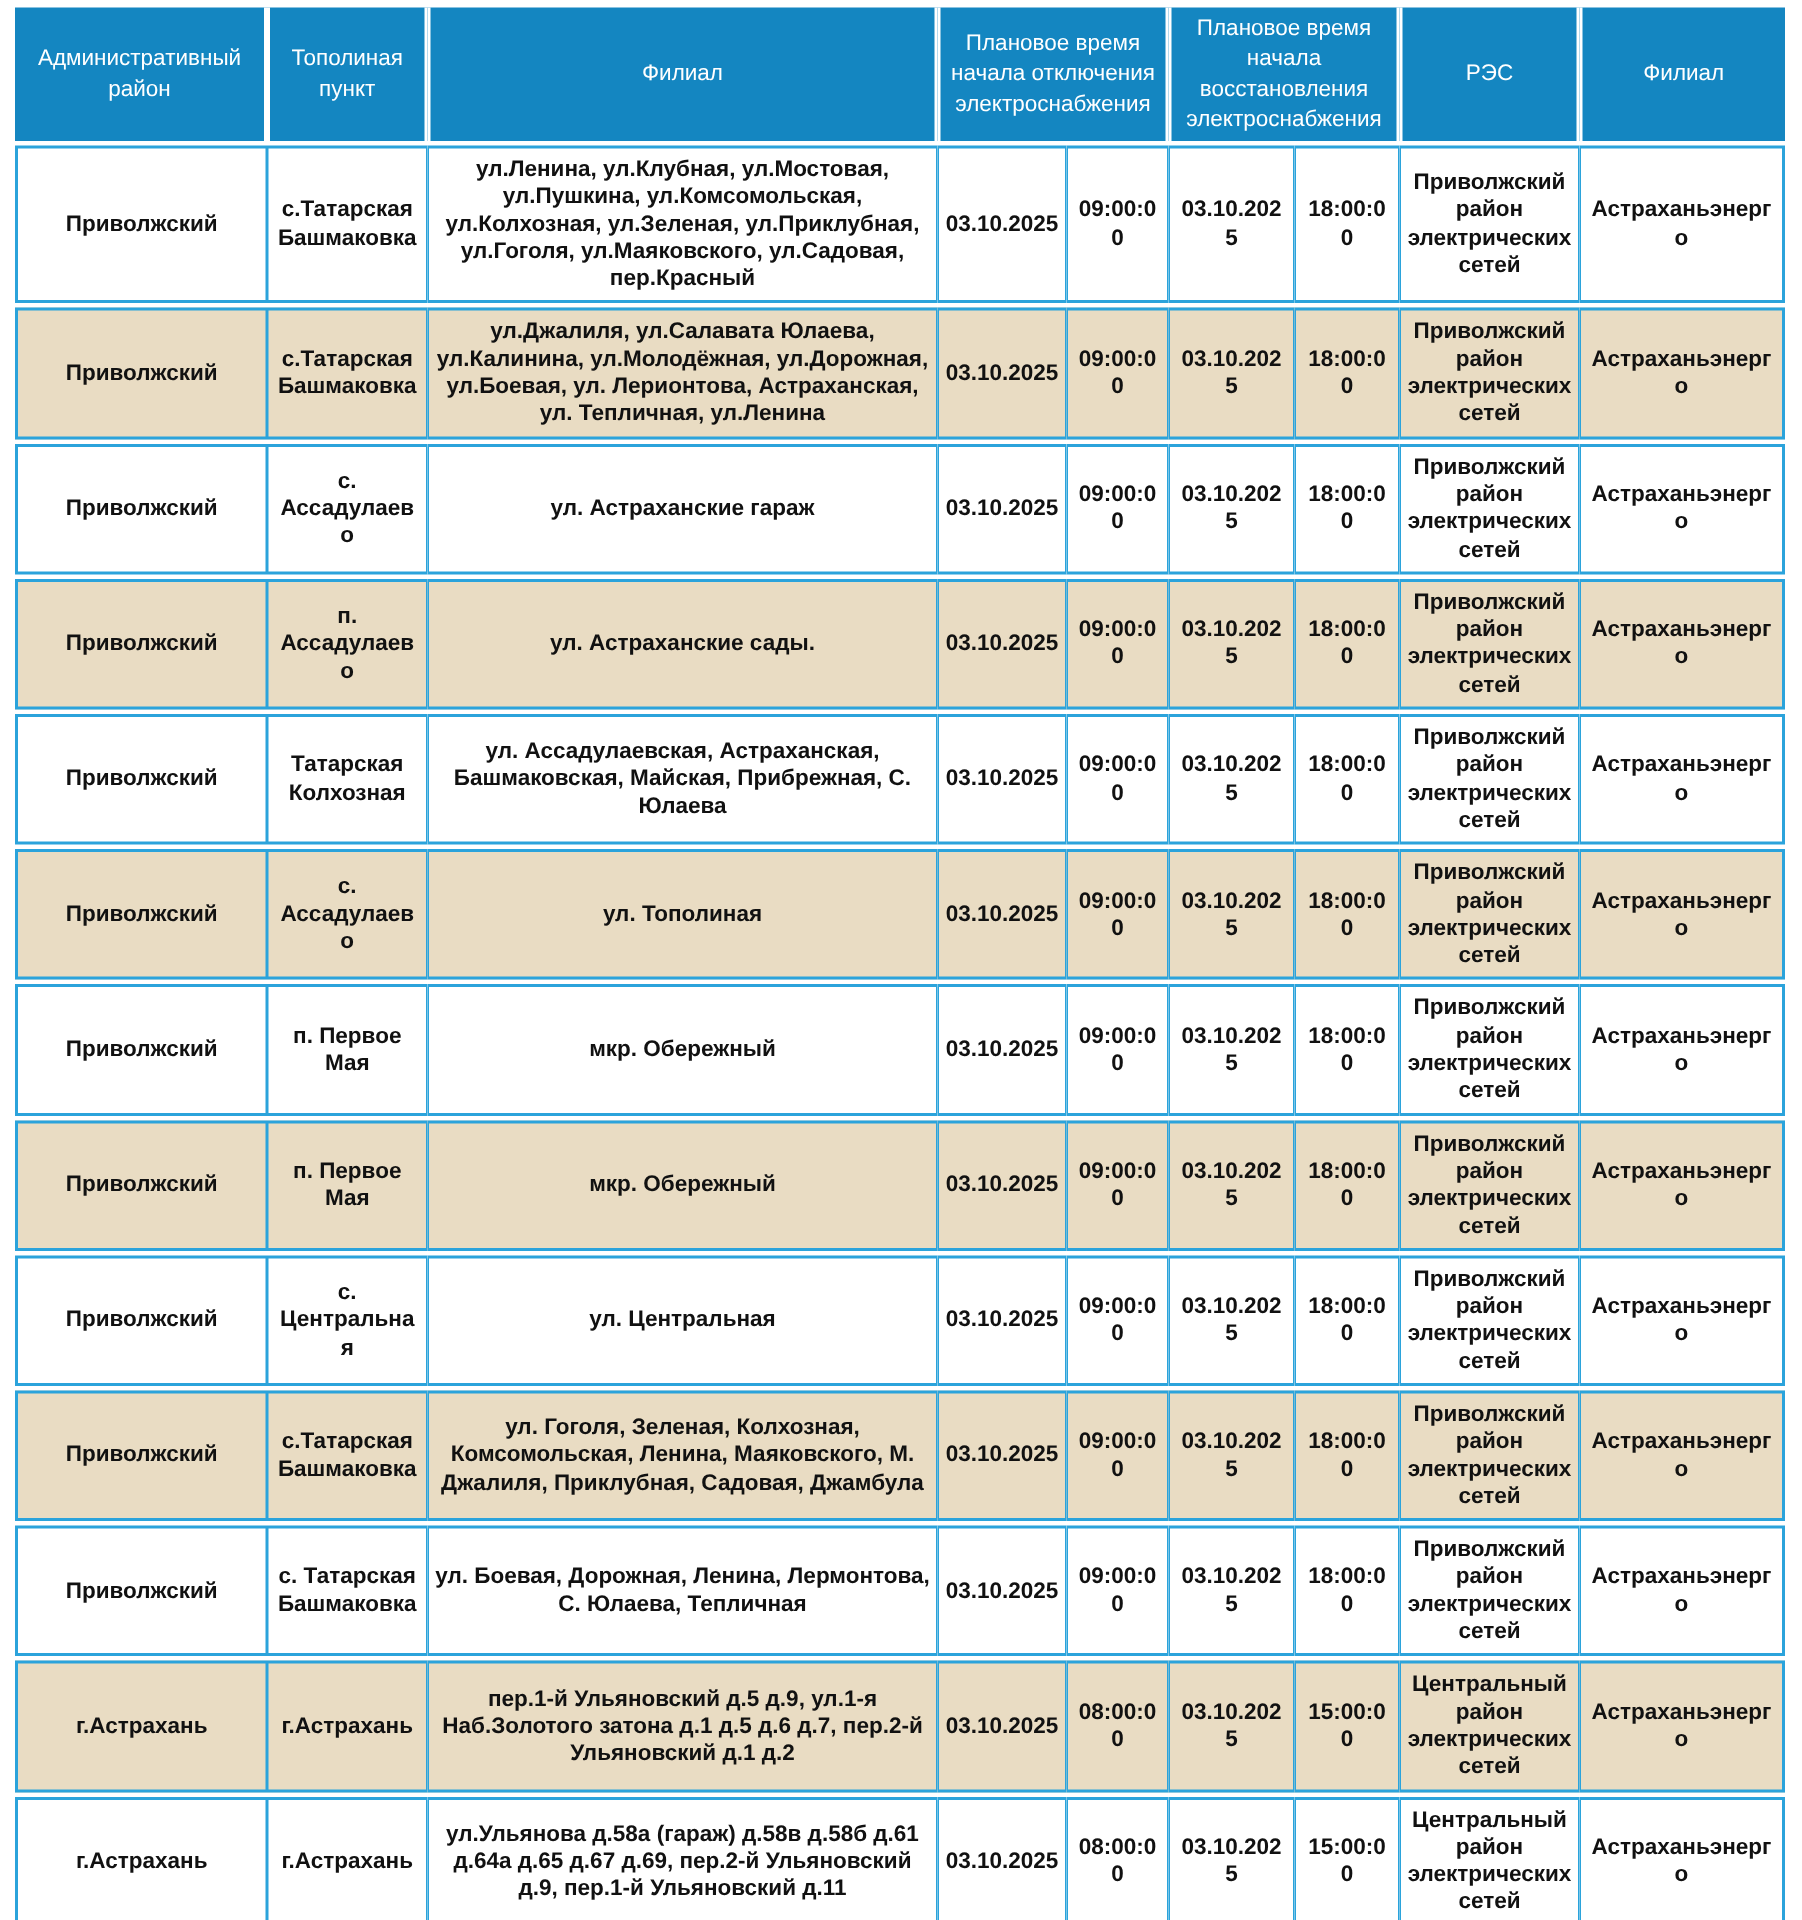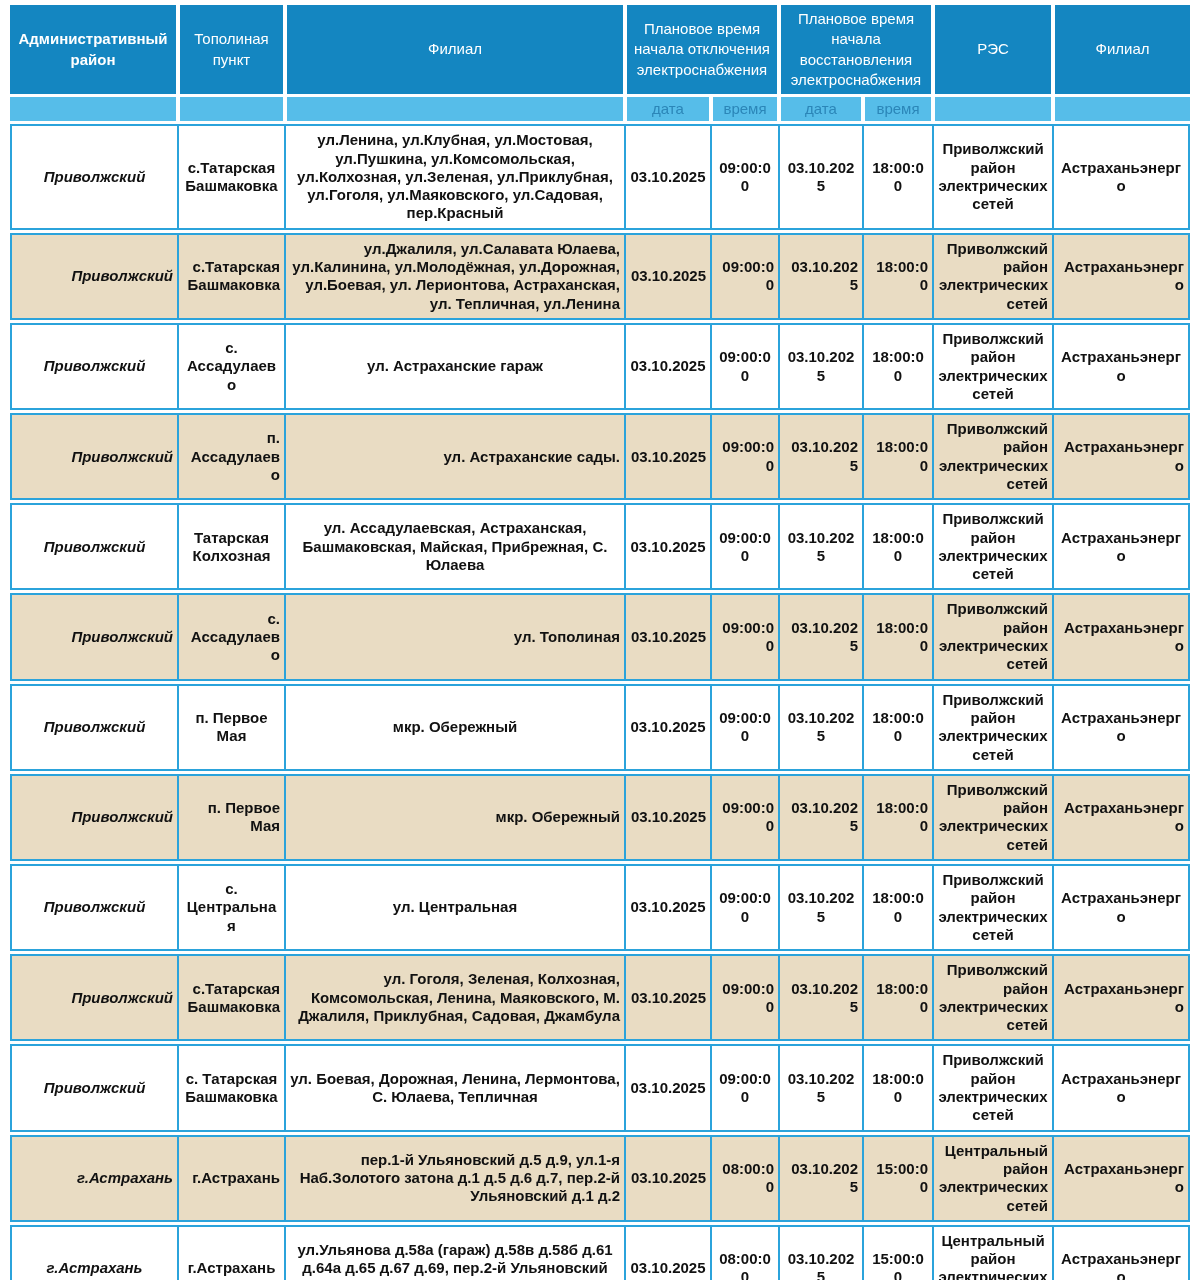--- a/index.html
+++ b/index.html
@@ -44,42 +44,42 @@
     box-sizing: border-box;
   }
   thead tr.main-head th { height: 84px; }
   thead tr.sub-head th {
     background: #56bde9;
     color: #2b86b8;
     height: 23px;
     padding: 2px 4px;
     font-size: 15px;
   }
-  thead th:first-child { border-left: none; font-weight: bold; }
+  thead th:first-child { border-left: none; }
   thead th:last-child  { border-right: none; }
 
   tbody td {
     background: #ffffff;
     border: 2px solid #2ba3db;
     border-left-width: 1px;
     border-right-width: 1px;
     text-align: center;
     vertical-align: middle;
     font-size: 15px;
     font-weight: bold;
     color: #111111;
     line-height: 1.22;
     padding: 5px 4px;
     height: 66px;
     box-sizing: content-box;
     word-wrap: break-word;
   }
-  tbody td:first-child { border-left-width: 2px; font-style: italic; }
+  tbody td:first-child { border-left-width: 2px; }
   tbody td:last-child  { border-right-width: 2px; }
-  tbody tr.alt td { background: #e9dcc3; text-align: right; }
+  tbody tr.alt td { background: #e9dcc3; }
 </style>
 </head>
 <body>
 
 <div class="page">
   <table class="outage">
     <colgroup>
       <col class="c-district">
         <col class="c-settle">
         <col class="c-street">
@@ -93,31 +93,20 @@
     <thead>
       <tr class="main-head">
         <th>Административный район</th>
         <th>Тополиная пункт</th>
         <th>Филиал</th>
         <th colspan="2">Плановое время начала отключения электроснабжения</th>
         <th colspan="2">Плановое время начала восстановления электроснабжения</th>
         <th>РЭС</th>
         <th>Филиал</th>
       </tr>
-      <tr class="sub-head">
-        <th></th>
-        <th></th>
-        <th></th>
-        <th>дата</th>
-        <th>время</th>
-        <th>дата</th>
-        <th>время</th>
-        <th></th>
-        <th></th>
-      </tr>
     </thead>
     <tbody id="table-body">
         <tr>
           <td>Приволжский</td>
           <td>с.Татарская Башмаковка</td>
           <td>ул.Ленина, ул.Клубная, ул.Мостовая, ул.Пушкина, ул.Комсомольская, ул.Колхозная, ул.Зеленая, ул.Приклубная, ул.Гоголя, ул.Маяковского, ул.Садовая, пер.Красный</td>
           <td>03.10.2025</td>
           <td>09:00:00</td>
           <td>03.10.2025</td>
           <td>18:00:00</td>

